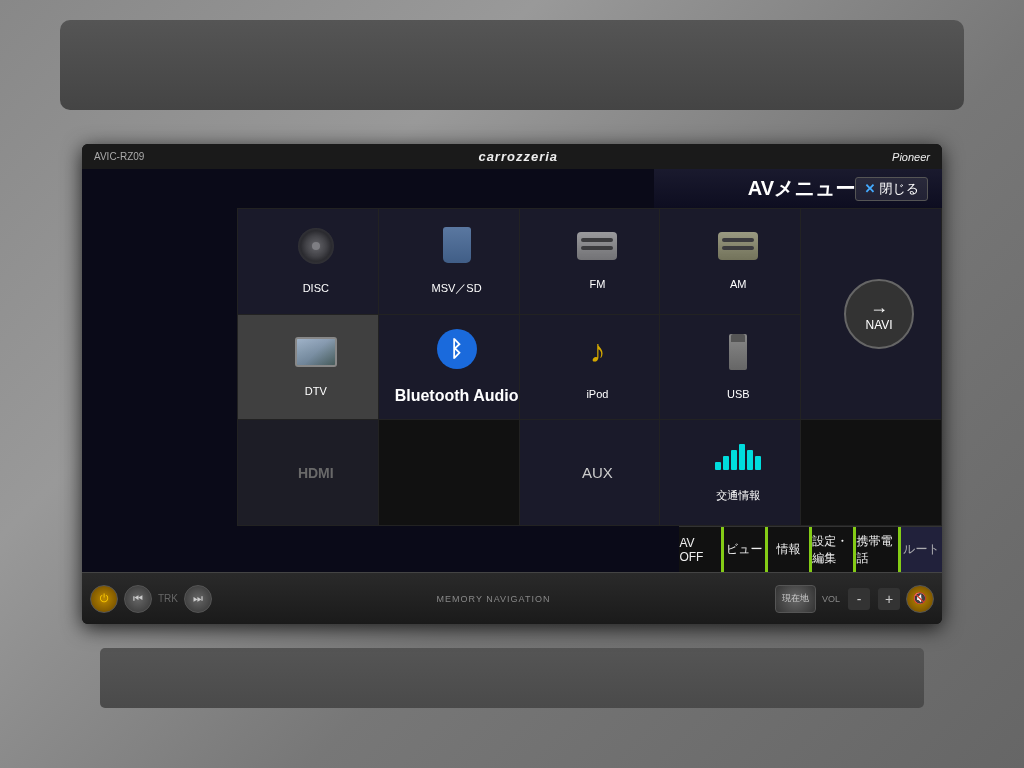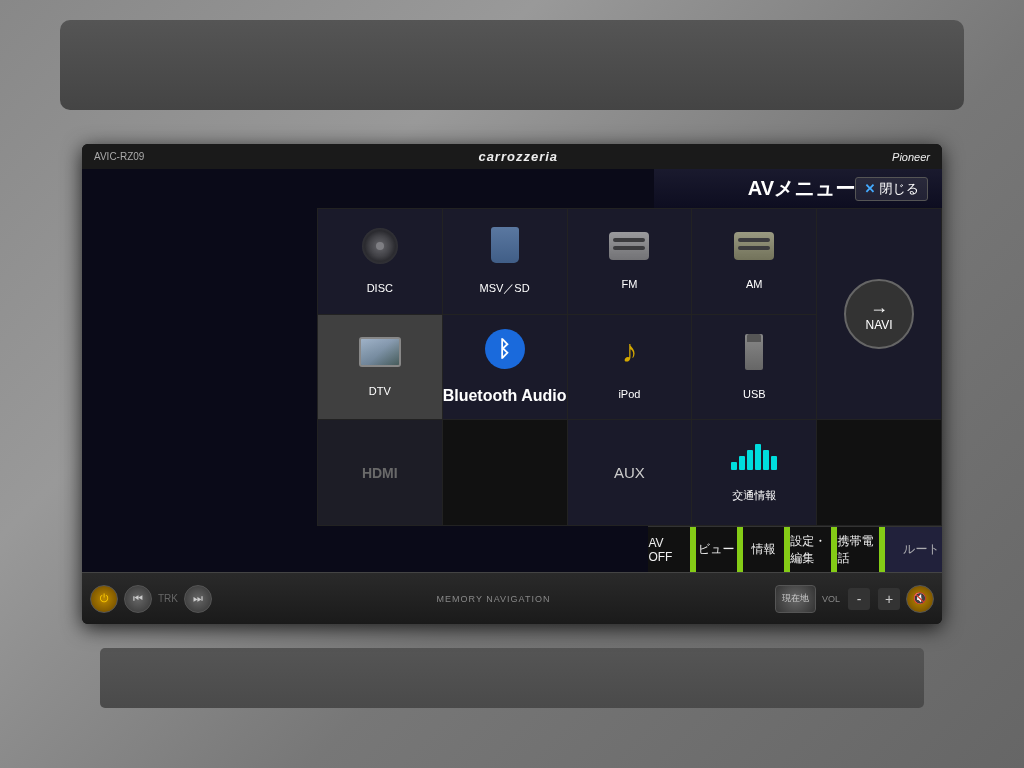--- a/index.html
+++ b/index.html
@@ -141,20 +141,21 @@
     .grid-item {
       background: #1a1a2a;
       display: flex;
       flex-direction: column;
       align-items: center;
       justify-content: center;
       cursor: pointer;
       position: relative;
       gap: 18px;
       transition: background 0.1s;
+      padding-left: 16px;
     }
 
     .grid-item.active {
       background: #404040;
     }
 
     .grid-item.navi-wrap {
       background: #1a1a2a;
       display: flex;
       align-items: center;
@@ -326,21 +327,21 @@
     }
 
     .bottom-btn {
       flex: 1;
       display: flex;
       align-items: center;
       justify-content: center;
       color: #eee;
       font-size: 12px;
       cursor: pointer;
-      border-right: 6px solid #84cc16;
+      border-right: 3px solid #84cc16;
       background: #111;
     }
 
     .bottom-btn.active {
       background: #2a2a3a;
     }
 
     .bottom-btn:last-child {
       border-right: none;
     }
@@ -509,21 +510,21 @@
         </div>
         <div class="bottom-btn">
           <span>情報</span>
         </div>
         <div class="bottom-btn">
           <span>設定・編集</span>
         </div>
         <div class="bottom-btn">
           <span>携帯電話</span>
         </div>
-        <div class="bottom-btn active" style="background:#2a2a4a; opacity:0.7;padding-left:16px;">
+        <div class="bottom-btn active" style="background:#2a2a4a; opacity:0.7;">
           <span>ルート</span>
         </div>
       </div>
     </div>
 
     <div class="hardware-bar">
       <div class="hw-btn" style="background: radial-gradient(circle, #b80 0%, #640 100%); color:#fc0;">⏻</div>
       <div class="hw-btn">⏮</div>
       <span style="color:#666;font-size:10px;">TRK</span>
       <div class="hw-btn">⏭</div>

